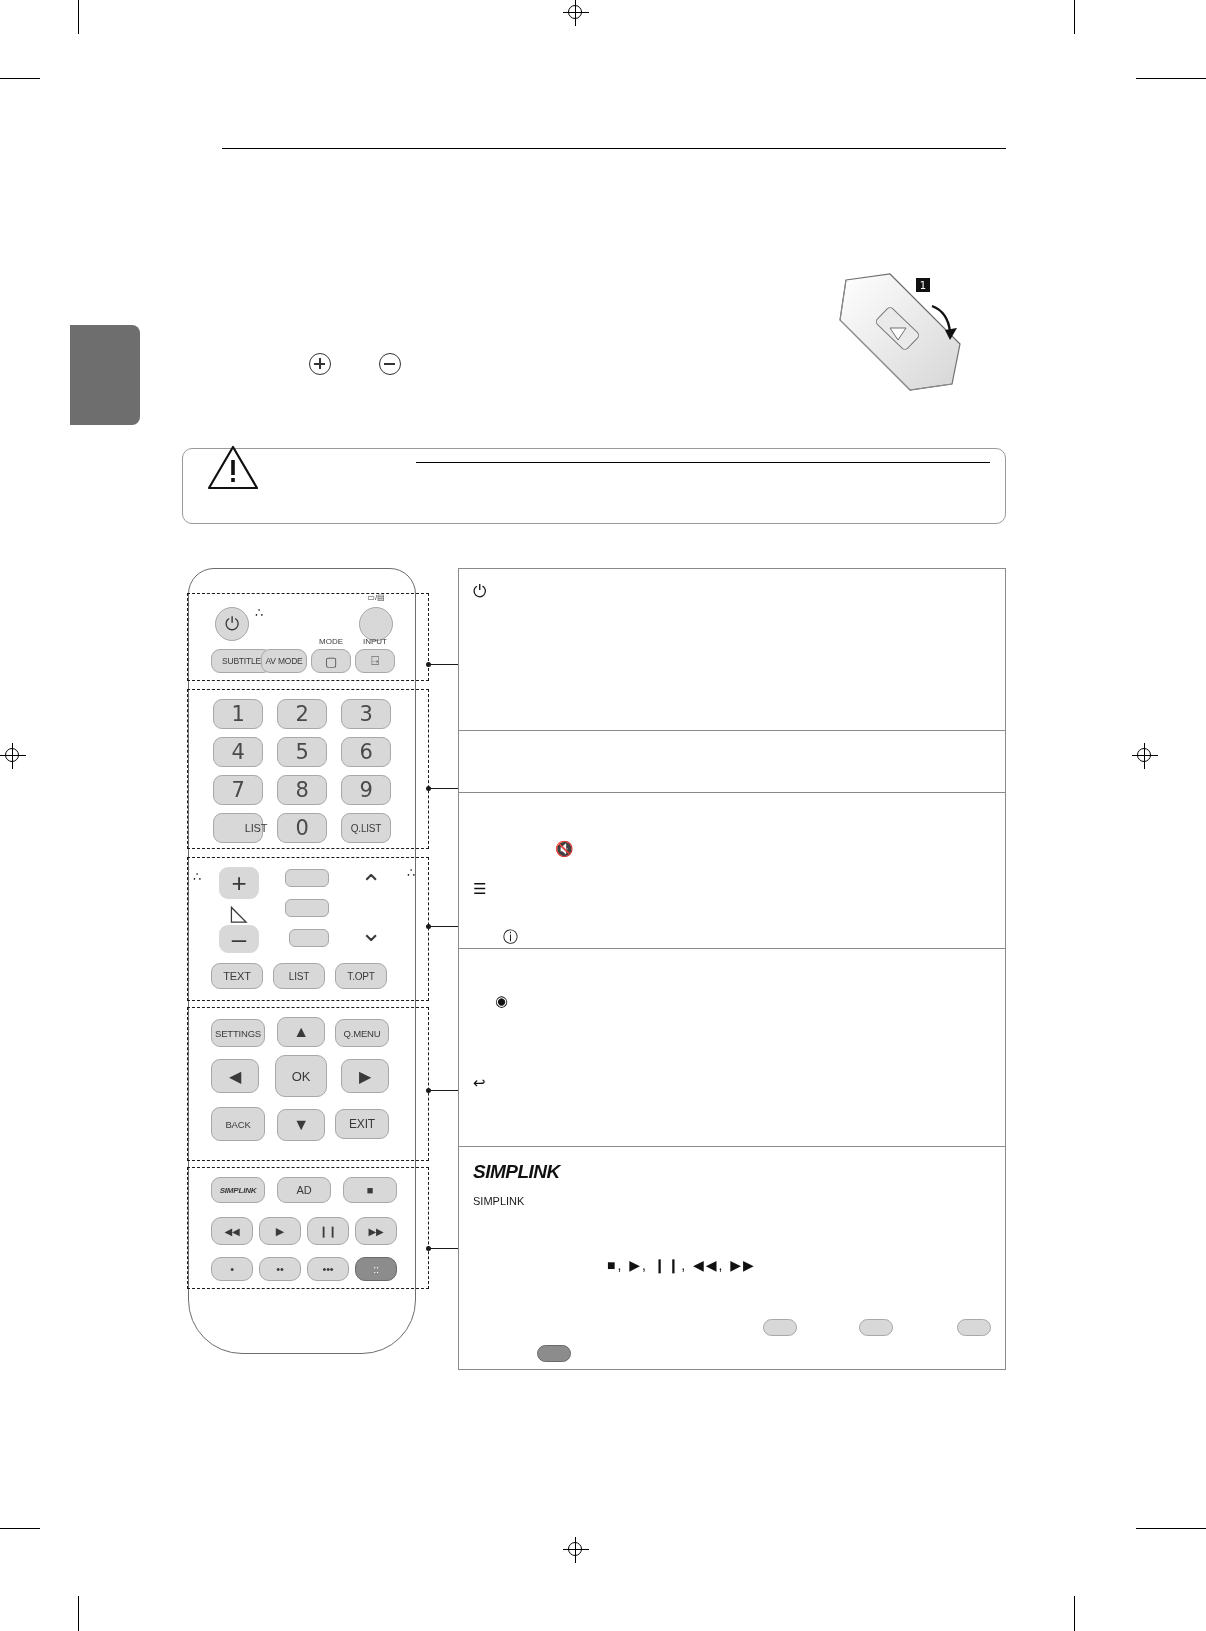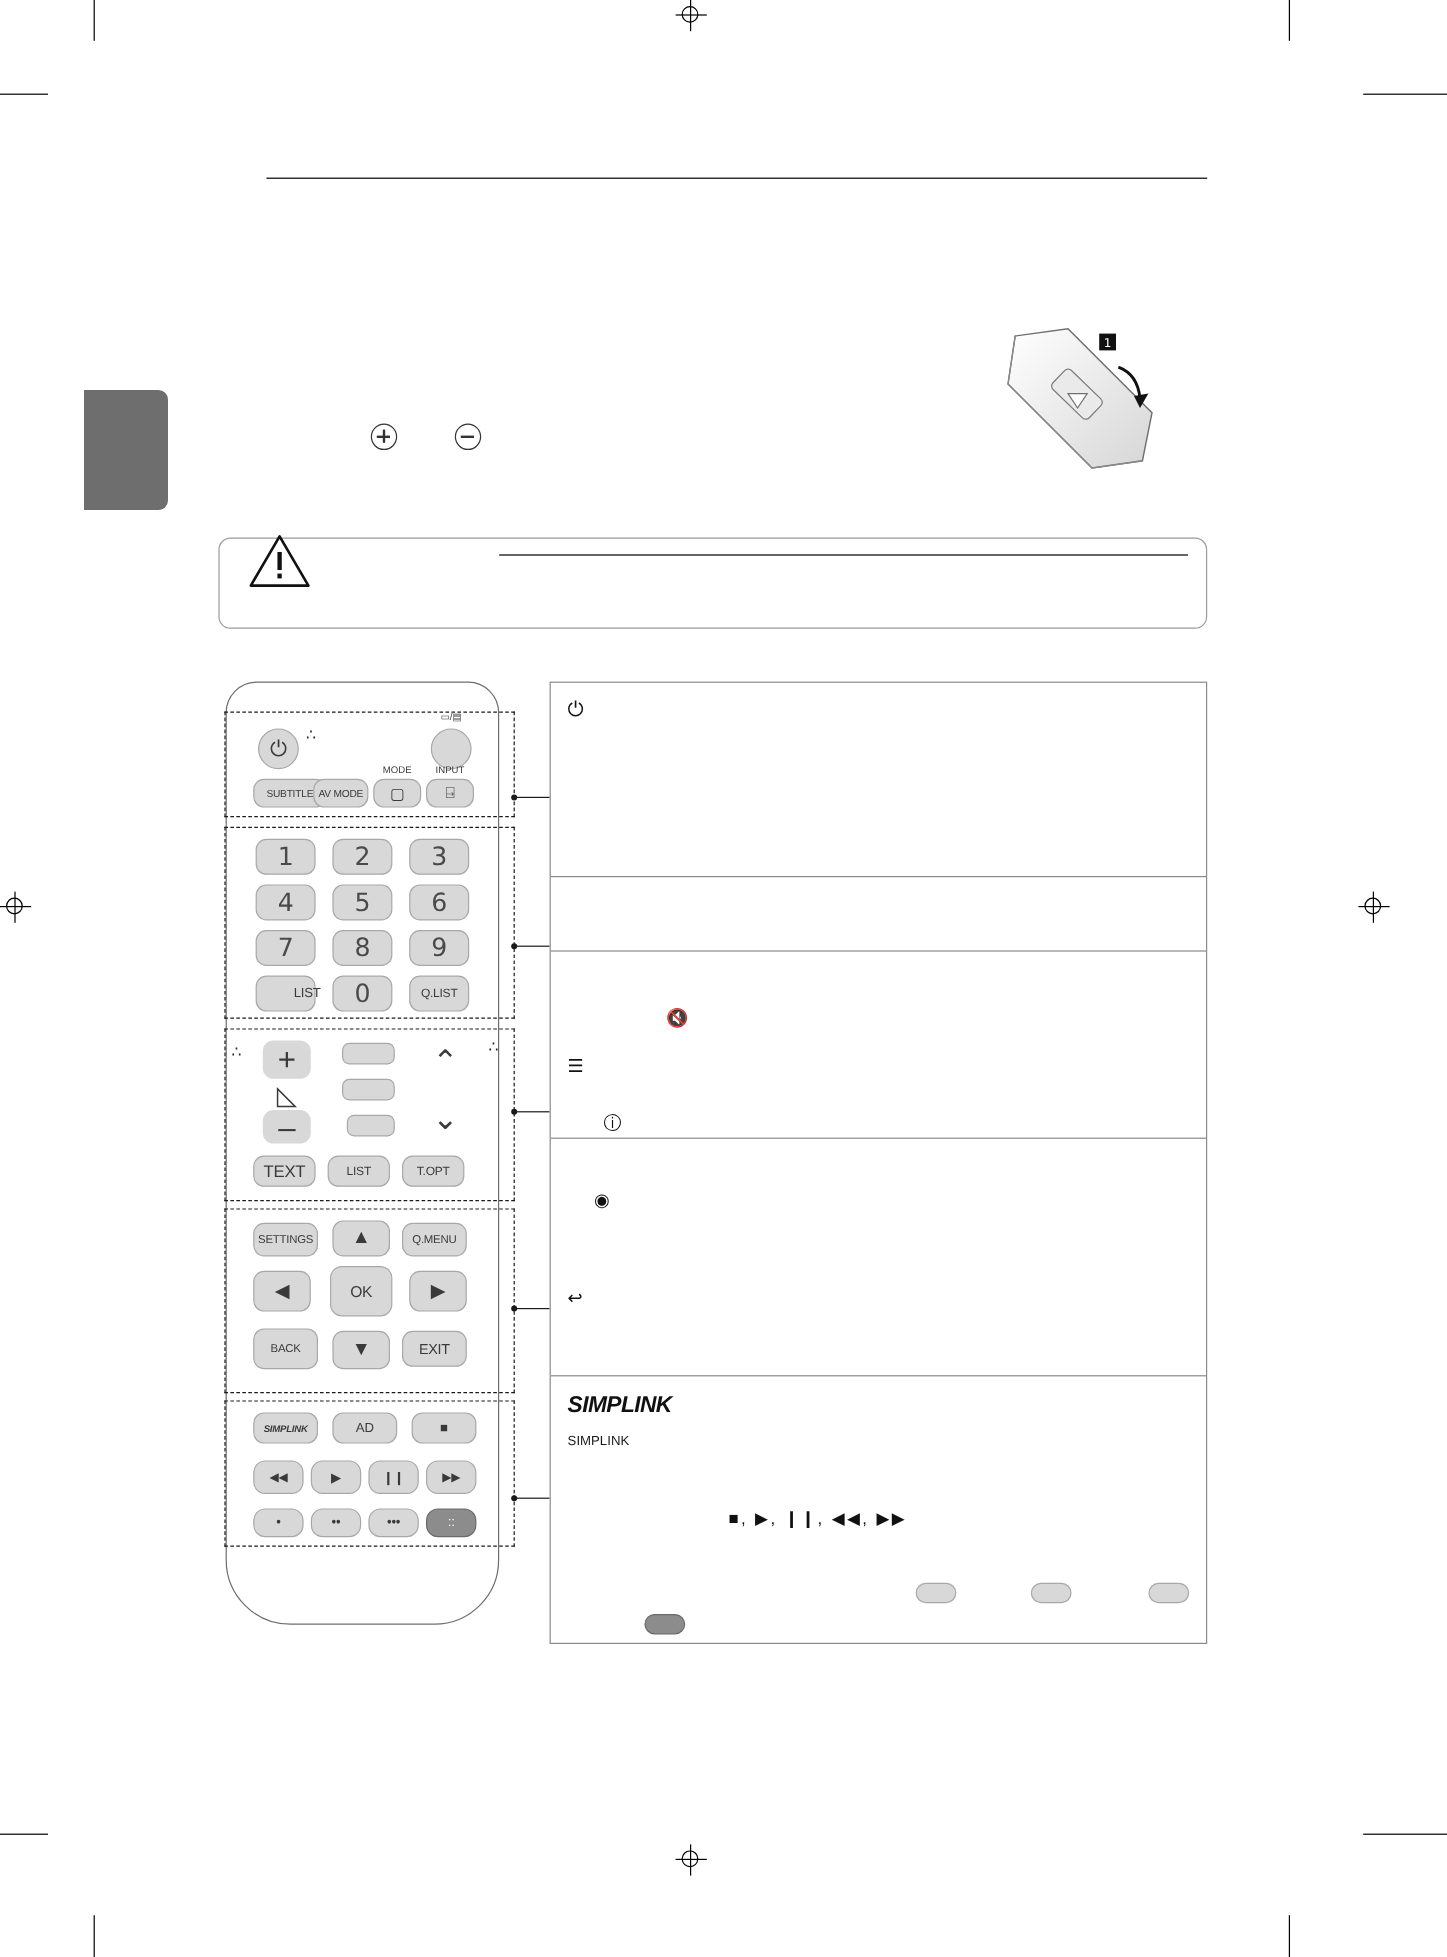--- a/index.html
+++ b/index.html
@@ -335,21 +335,21 @@
   <span class="dotcol" style="left:4px; top:300px;">∴</span>
   <span class="dotcol" style="left:218px; top:296px;">∴</span>
   <div class="btn" style="left:30px; top:298px; width:40px; height:32px; font-size:26px; background:#d8d8d8; border:none;">+</div>
   <div class="btn" style="left:30px; top:330px; width:40px; height:28px; background:none; border:none; font-size:22px;">◺</div>
   <div class="btn" style="left:30px; top:356px; width:40px; height:28px; font-size:26px; background:#d8d8d8; border:none;">–</div>
   <div class="btn" style="left:96px; top:300px; width:44px; height:18px; border-radius:6px;"></div>
   <div class="btn" style="left:96px; top:330px; width:44px; height:18px; border-radius:6px;"></div>
   <div class="btn" style="left:100px; top:360px; width:40px; height:18px; border-radius:6px; font-size:11px;"></div>
   <div class="btn" style="left:158px; top:298px; width:48px; height:34px; background:none; border:none; font-size:26px;">⌃</div>
   <div class="btn" style="left:158px; top:346px; width:48px; height:34px; background:none; border:none; font-size:26px;">⌄</div>
-  <div class="btn" style="left:22px; top:394px; width:52px; height:26px; font-size:14px;">TEXT</div>
+  <div class="btn" style="left:22px; top:394px; width:52px; height:26px; font-size:11px;">TEXT</div>
   <div class="btn" style="left:84px; top:394px; width:52px; height:26px; font-size:10px;">LIST</div>
   <div class="btn" style="left:146px; top:394px; width:52px; height:26px; font-size:10px;">T.OPT</div>
 
   <div class="dash-group" style="left:-2px; top:438px; width:242px; height:154px;"></div>
   <div class="btn" style="left:22px; top:450px; width:54px; height:28px; font-size:9.5px;">SETTINGS</div>
   <div class="btn" style="left:88px; top:448px; width:48px; height:30px; font-size:16px;">▲</div>
   <div class="btn" style="left:146px; top:450px; width:54px; height:28px; font-size:9.5px;">Q.MENU</div>
   <div class="btn" style="left:22px; top:490px; width:48px; height:34px; font-size:16px;">◀</div>
   <div class="btn round" style="left:86px; top:486px; width:52px; height:42px; border-radius:10px; font-size:13px; flex-direction:column;">OK</div>
   <div class="btn" style="left:152px; top:490px; width:48px; height:34px; font-size:16px;">▶</div>

